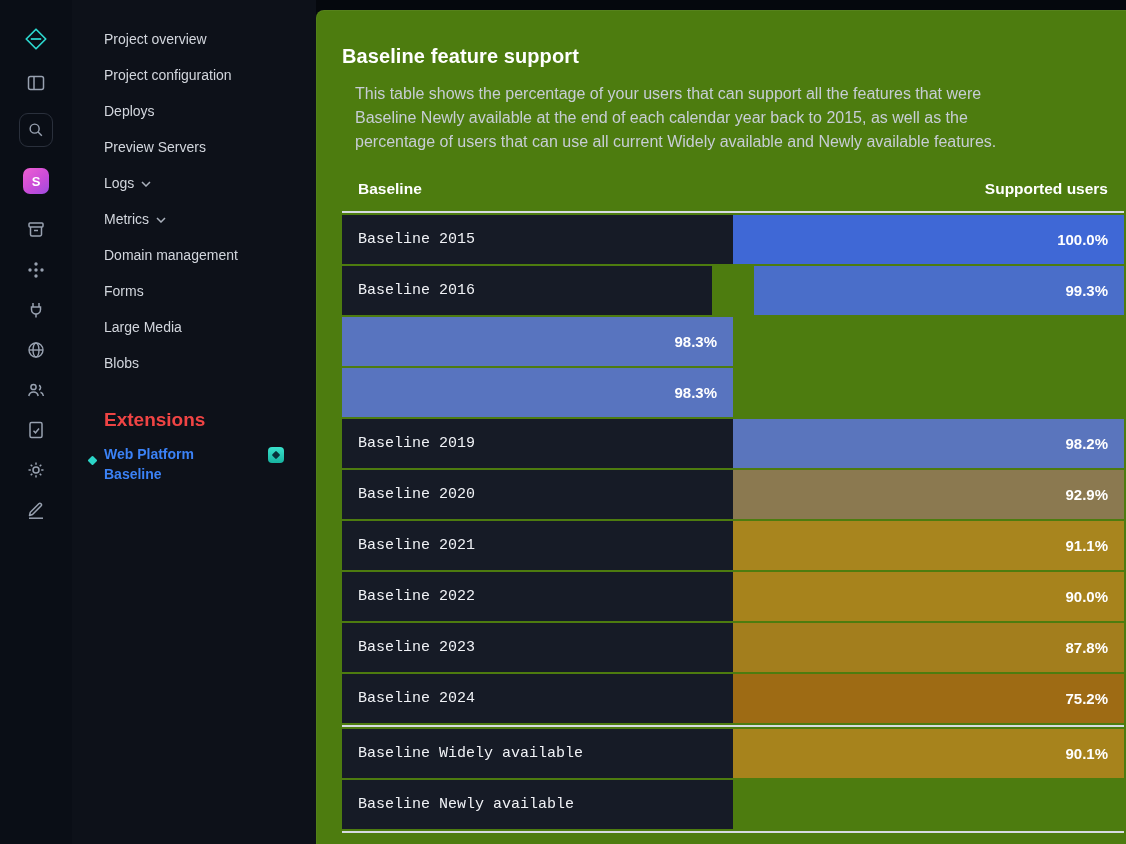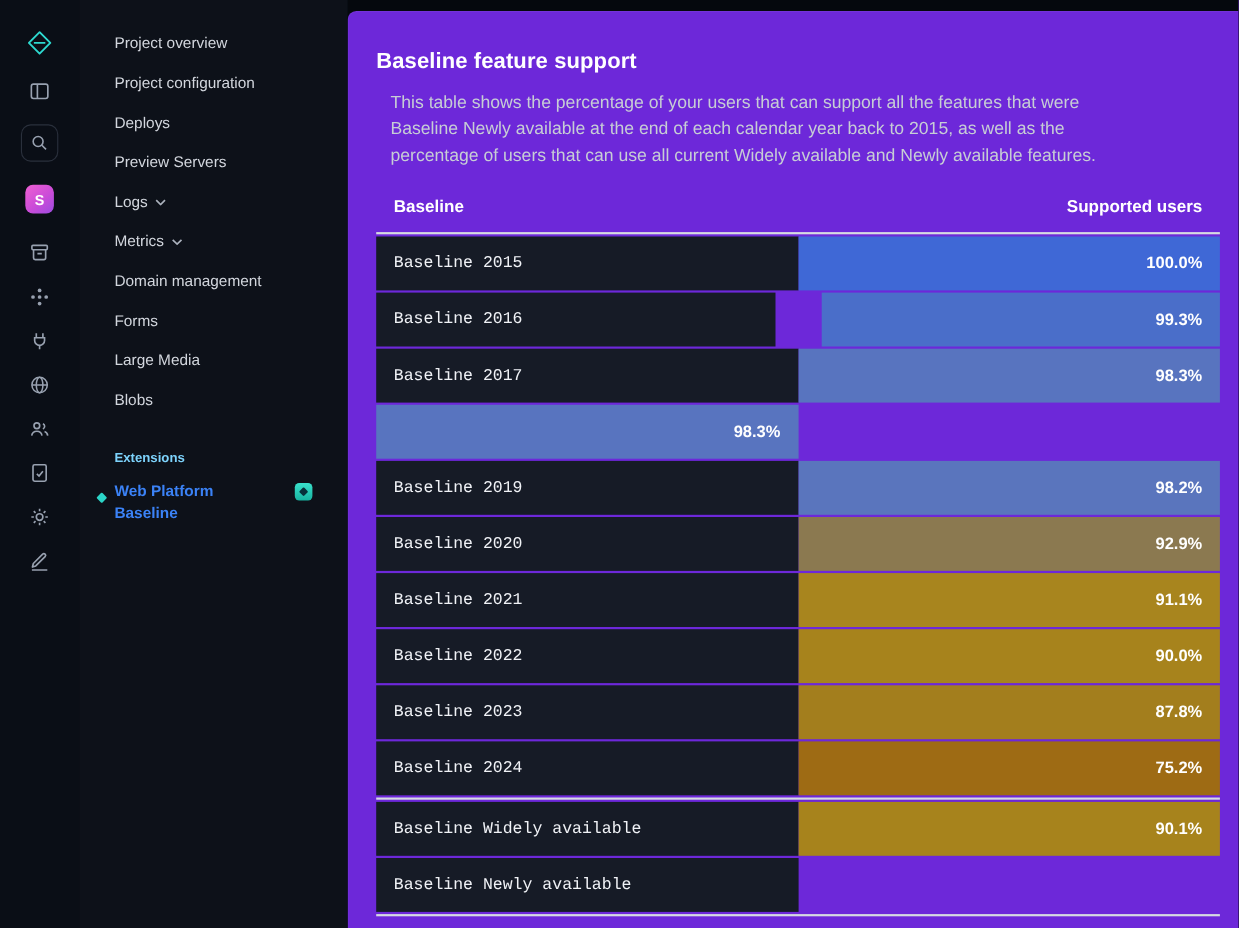--- a/index.html
+++ b/index.html
@@ -37,21 +37,21 @@
   
   .sidebar {
     width:244px; flex-shrink:0; background:#0d1119;
     padding:21px 0 0 32px;
   }
   .nav-item {
     height:36px; display:flex; align-items:center;
     color:#d2d6dd; font-size:14px; cursor:pointer;
   }
   .nav-item .chev { margin-left:7px; color:#aab1bc; display:flex; margin-top:2px; }
-  .ext-header { margin-top:28px; font-size:12px; font-weight:700; color:#7dd3fc; }
+  .ext-header { margin-top:28px; font-size:19px; font-weight:700; color:#ef4444; }
   .ext-item {
     position:relative; margin-top:13px; width:212px; cursor:pointer;
   }
   .ext-label {
     display:block; width:120px; color:#3b82f6; font-weight:700;
     font-size:14px; line-height:20px;
   }
   .ext-bullet {
     position:absolute; left:-15px; top:13px; width:7px; height:7px;
     background:#2bd5c8; transform:rotate(45deg); border-radius:1px;
@@ -61,25 +61,25 @@
     border-radius:4px; background:linear-gradient(180deg,#3ae2cc,#17b3a0);
     display:flex; align-items:center; justify-content:center;
   }
   .ext-badge i {
     width:6px; height:6px; background:#07313a; transform:rotate(45deg);
     display:block; border-radius:1px;
   }
 
   
   .main {
-    flex:1; margin-top:10px; background:#6d28d9;
+    flex:1; margin-top:10px; background:#4d7c0f;
     border-radius:8px 0 0 0;
     border-top:1px solid rgba(255,255,255,0.05);
     border-left:1px solid rgba(255,255,255,0.04);
-    padding:34px 17px 0 25px; overflow:hidden;
+    padding:34px 2px 0 25px; overflow:hidden;
   }
   .main h1 { font-size:20px; font-weight:700; color:#ffffff; letter-spacing:0.1px; }
   .main .desc {
     margin-top:14px; font-size:16px; line-height:24px;
     color:#c7cdd5; max-width:672px;margin-left:13px;
   }
 
   
   .table { margin-top:26px; }
   .thead {
@@ -252,21 +252,20 @@
               <span>100.0%</span>
             </div>
           </div>
           <div class="trow">
             <div class="cell-label">Baseline 2016</div>
             <div class="cell-bar" style="background: rgb(74, 110, 201); margin-left: 42px;">
               <span>99.3%</span>
             </div>
           </div>
           <div class="trow">
-            <div class="cell-label">Baseline 2017</div>
             <div class="cell-bar" style="background: rgb(88, 116, 191);">
               <span>98.3%</span>
             </div>
           </div>
           <div class="trow">
             <div class="cell-bar" style="background: rgb(88, 116, 191);">
               <span>98.3%</span>
             </div>
           </div>
           <div class="trow">

